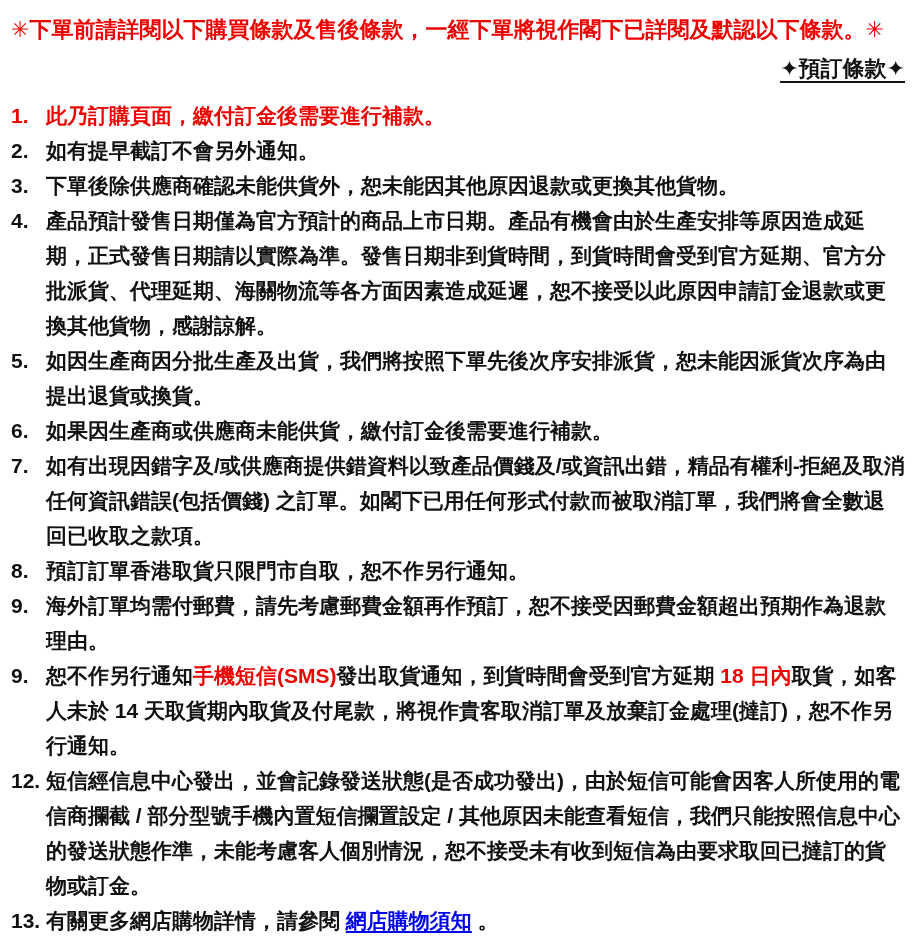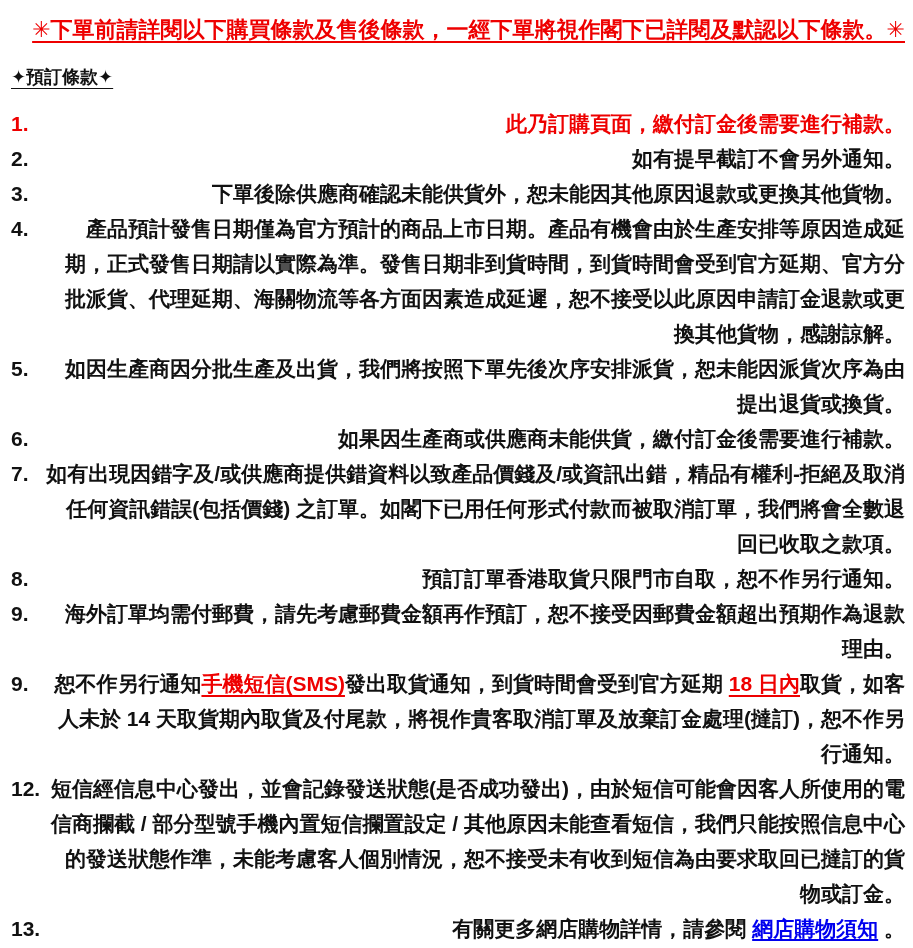--- a/index.html
+++ b/index.html
@@ -16,55 +16,52 @@
     -webkit-font-smoothing:antialiased;
   }
   .doc{
     width:913px;
     box-sizing:border-box;
     padding:13px 8px 10px 11px;
     font-size:21px;
     line-height:35px;
   }
   .notice{
-    margin:0 0 14px 0;
+    margin:0 0 6px 0;
     font-size:22px;
     line-height:34px;
     color:var(--red);
-    text-decoration:underline;
     text-underline-offset:4px;
-    text-align:right;
   }
   .section-title{
     margin:0 0 13px 0;
-    font-size:18px;
+    font-size:22px;
     line-height:32px;
     color:var(--ink);
     text-decoration:underline;
     text-underline-offset:5px;
     font-weight:700;
+    text-align:right;
   }
   .terms{margin:0;padding:0;list-style:none;}
   .term{
     display:flex;
     align-items:flex-start;
   }
   .term .num{
     flex:0 0 35px;
     width:35px;
   }
   .term .txt{
     flex:1;
     min-width:0;
-    text-align:right;
   }
   .term.red-item{color:var(--red);}
   .red-em{
     color:var(--red);
-    text-decoration:underline;
     text-underline-offset:4px;
   }
   .shop-link{
     color:var(--link);
     text-decoration:underline;
     text-underline-offset:3px;
     cursor:pointer;
   }
 </style>
 </head>

